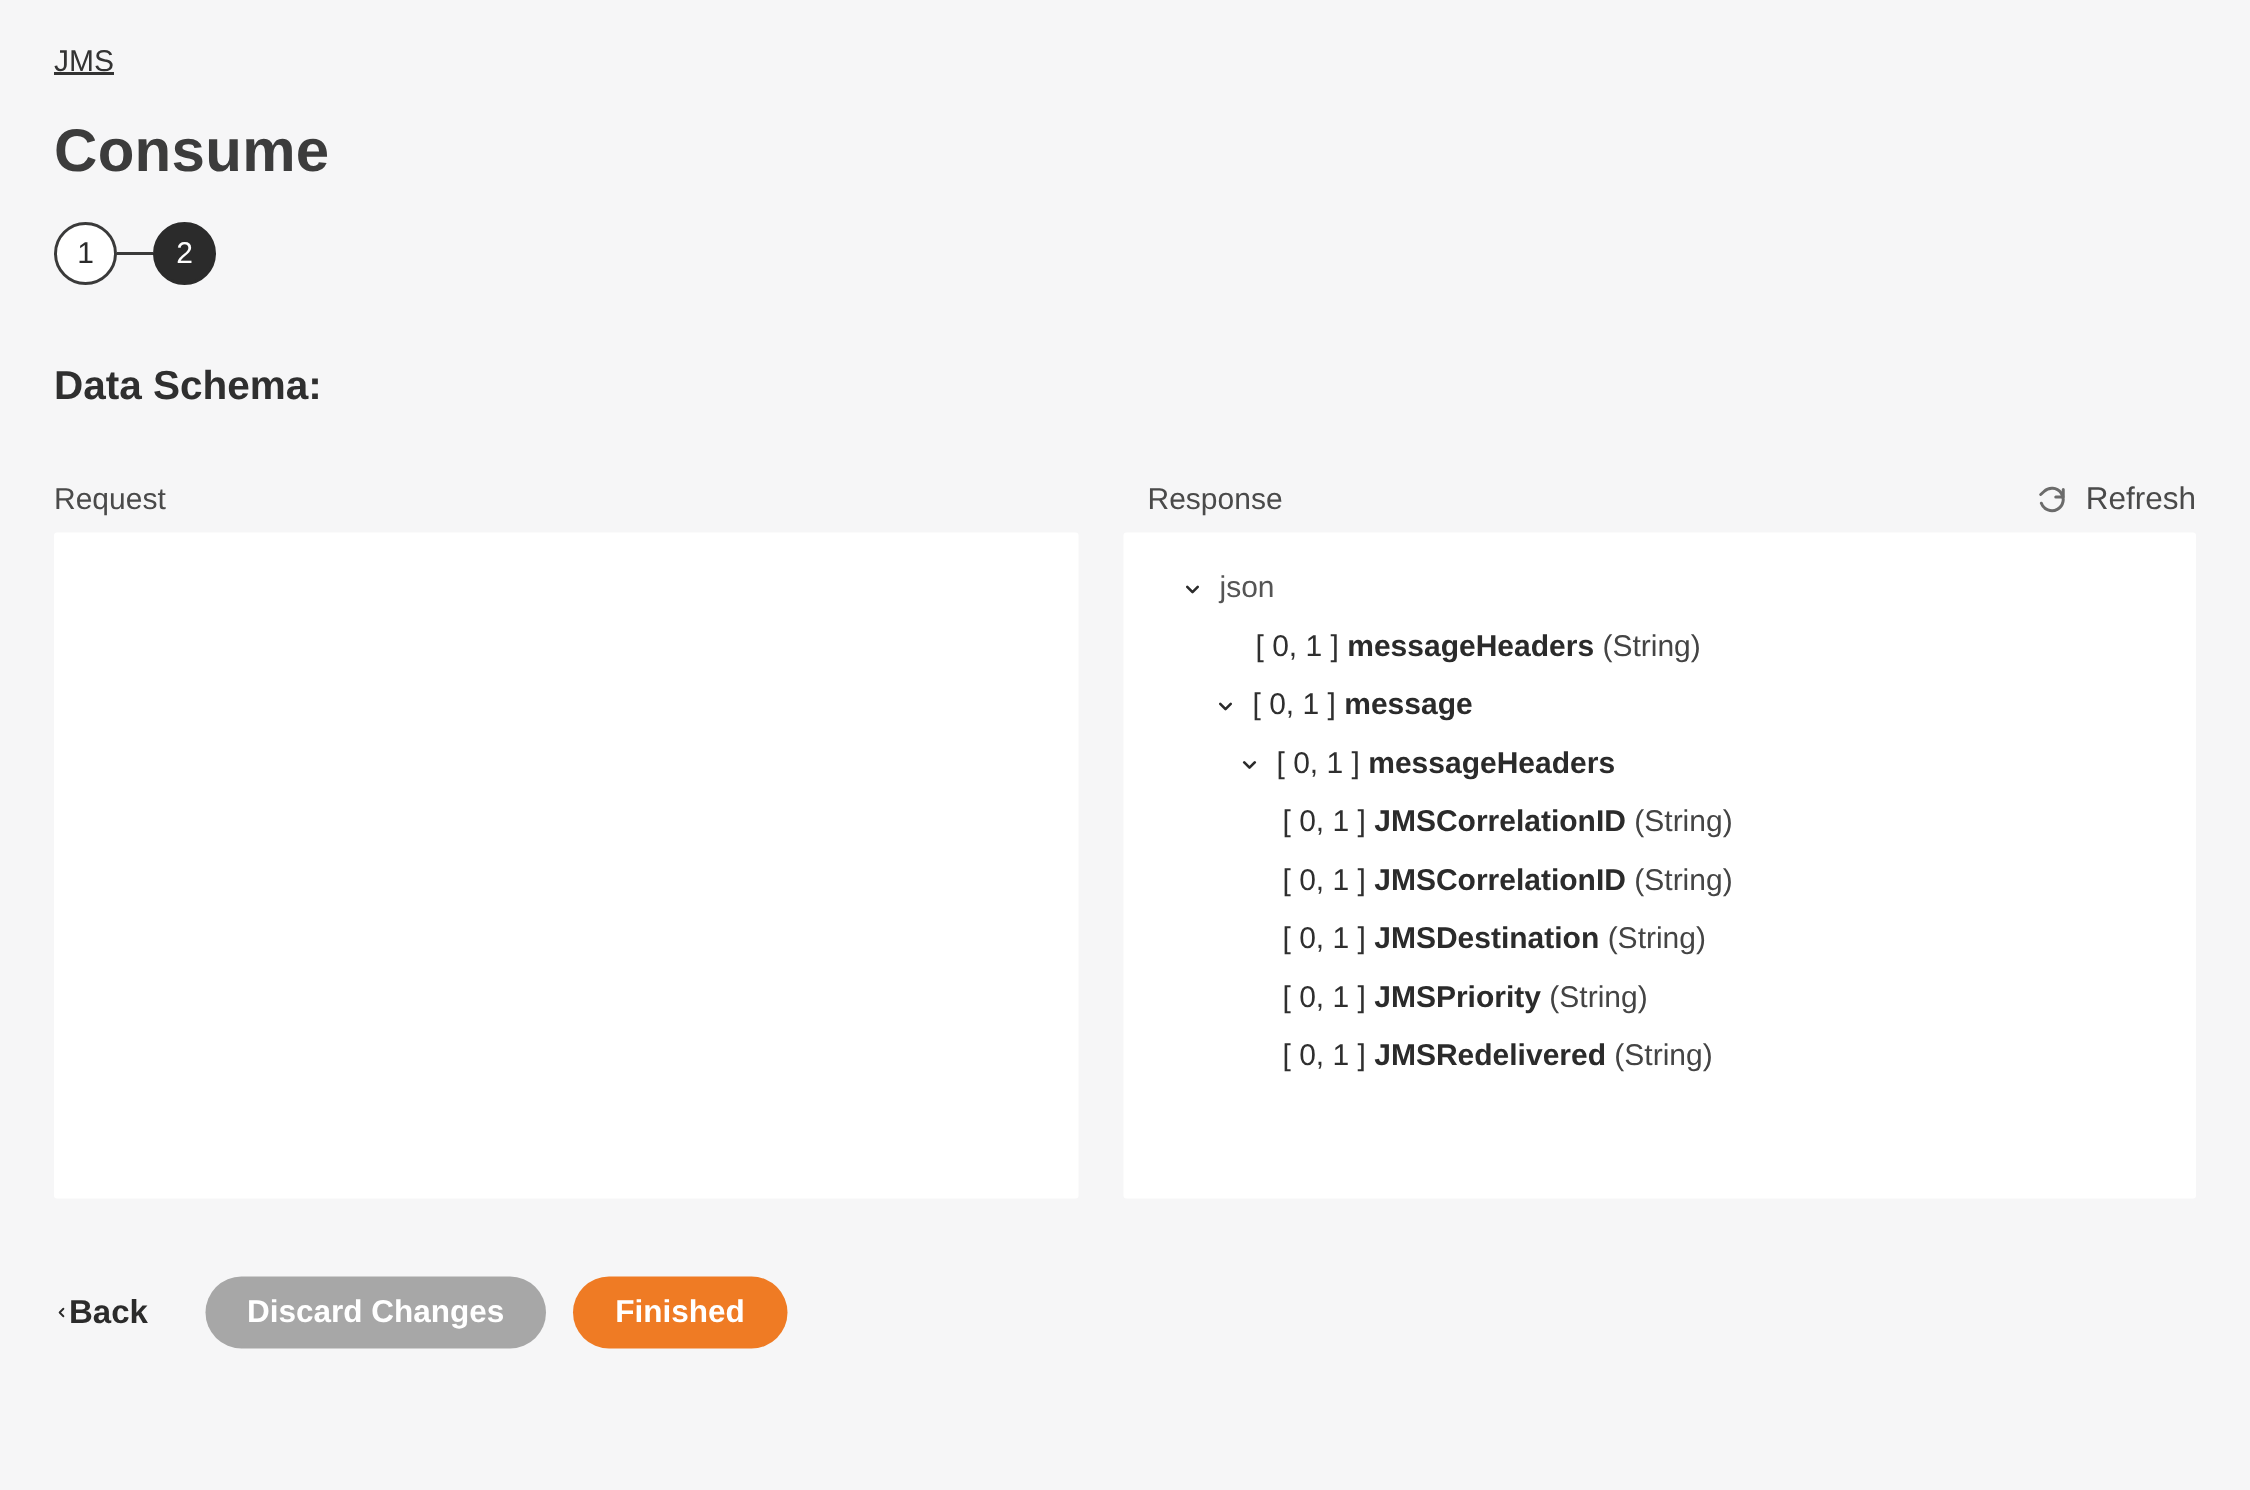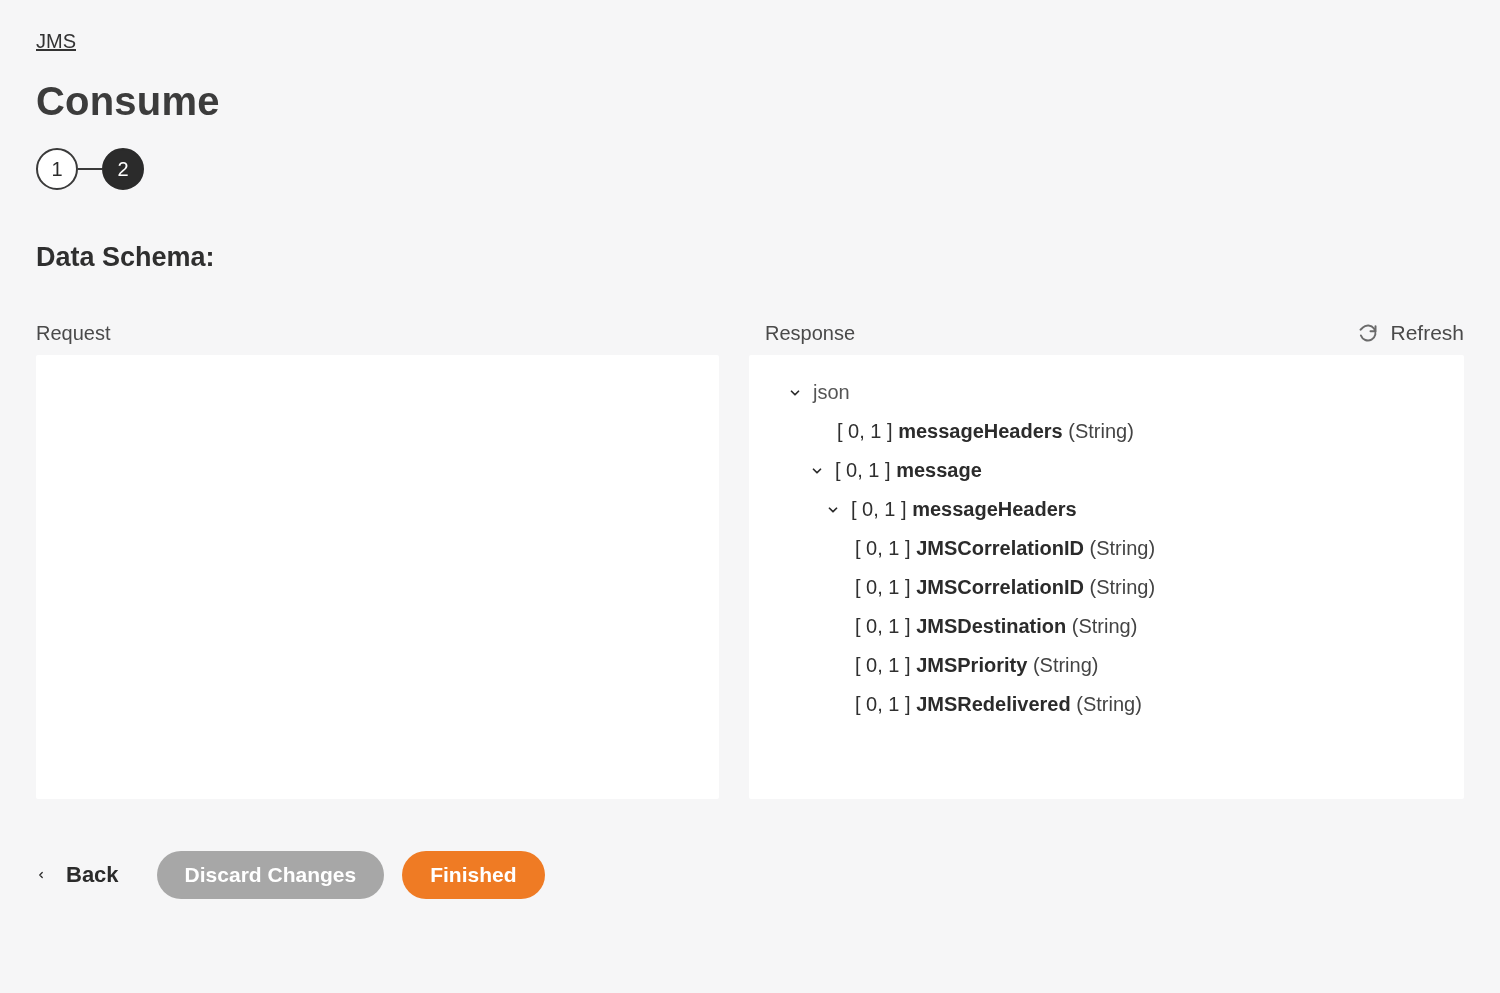--- a/index.html
+++ b/index.html
@@ -67,21 +67,21 @@
   .card-item .card-name{font-weight:700;color:#2b2b2b}
   .card-item .type{font-weight:400;color:#444}
   .card-label{color:#555}
   .indent-1{padding-left:22px}
   .indent-2{padding-left:44px}
   .indent-2b{padding-left:72px}
   .indent-3{padding-left:60px}
   .indent-4{padding-left:90px}
 
   .footer{display:flex;align-items:center;gap:18px;margin-top:52px}
-  .back{display:flex;align-items:center;gap:20px;font-size:22px;font-weight:700;color:#2b2b2b;cursor:pointer;margin-right:20px}
+  .back{display:flex;align-items:center;gap:0;font-size:22px;font-weight:700;color:#2b2b2b;cursor:pointer;margin-right:20px}
   .back svg{width:10px;height:14px}
   .btn{border:none;border-radius:999px;padding:12px 28px;font-size:21px;font-weight:600;cursor:pointer;color:#fff}
   .btn-primary{background:var(--orange)}
   .btn-secondary{background:var(--grey-btn)}
 </style>
 </head>
 <body>
 
 
 

